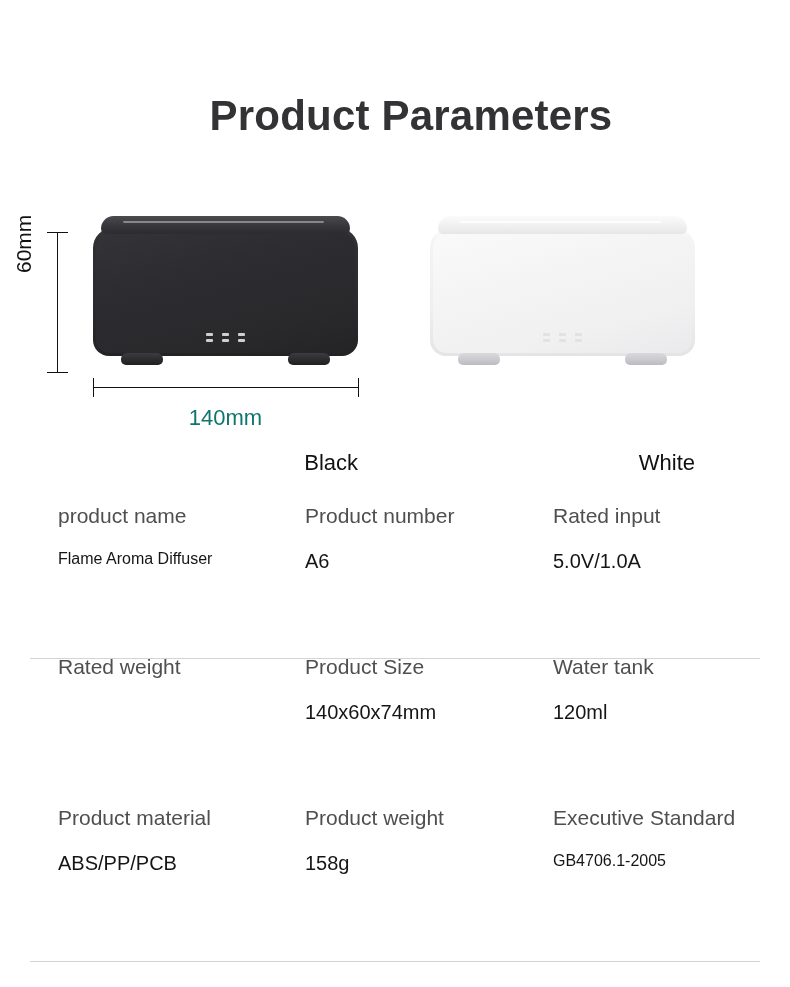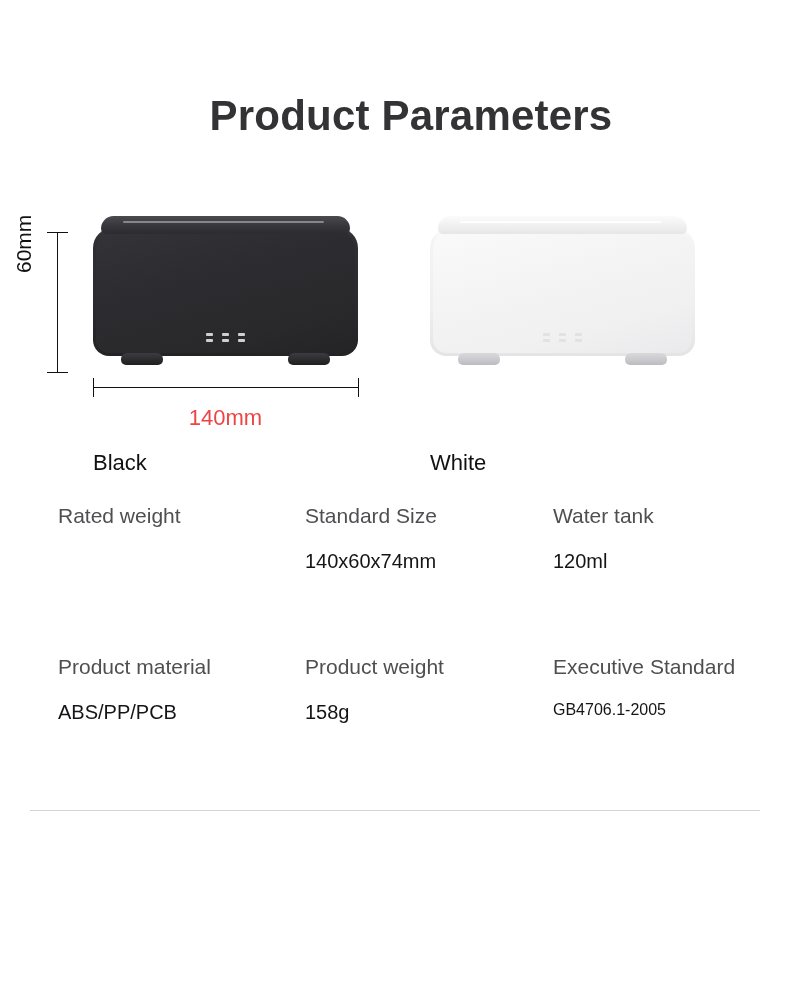--- a/index.html
+++ b/index.html
@@ -180,30 +180,30 @@
   }
   .dim-h-cap.left  { left: 93px; }
   .dim-h-cap.right { left: 358px; }
   .dim-h-label {
     position: absolute;
     left: 93px;
     top: 405px;
     width: 265px;
     text-align: center;
     font-size: 22px;
-    color: #ef4444;
+    color: #0f766e;
   }
 
   
   .color-name {
     position: absolute;
     top: 450px;
     font-size: 22px;
     color: #111;
-    text-align: left;
+    text-align: right;
   }
   #color-name-black { left: 93px;  width: 265px; }
   #color-name-white { left: 430px; width: 265px; }
 
   
   .spec-table {
     position: absolute;
     left: 0;
     top: 505px;
     width: 790px;
@@ -309,27 +309,42 @@
   <div class="dim-h-cap left"></div>
   <div class="dim-h-cap right"></div>
   <div class="dim-h-label">140mm</div>
 
   <div class="color-name" id="color-name-black">Black</div>
   <div class="color-name" id="color-name-white">White</div>
 </div>
 
 <div class="spec-table">
 
+  <div class="spec-row">
+    <div class="spec-cell c1">
+      <div class="spec-label">product name</div>
+      <div class="spec-value small">Flame Aroma Diffuser</div>
+    </div>
+    <div class="spec-cell c2">
+      <div class="spec-label">Product number</div>
+      <div class="spec-value">A6</div>
+    </div>
+    <div class="spec-cell c3">
+      <div class="spec-label">Rated input</div>
+      <div class="spec-value">5.0V/1.0A</div>
+    </div>
+    <div class="divider" id="divider-1"></div>
+  </div>
 
   <div class="spec-row">
     <div class="spec-cell c1">
       <div class="spec-label">Rated weight</div>
     </div>
     <div class="spec-cell c2">
-      <div class="spec-label">Standard Size</div>
+      <div class="spec-label">Product Size</div>
       <div class="spec-value">140x60x74mm</div>
     </div>
     <div class="spec-cell c3">
       <div class="spec-label">Water tank</div>
       <div class="spec-value">120ml</div>
     </div>
     <div class="divider" id="divider-2"></div>
   </div>
 
   <div class="spec-row">

